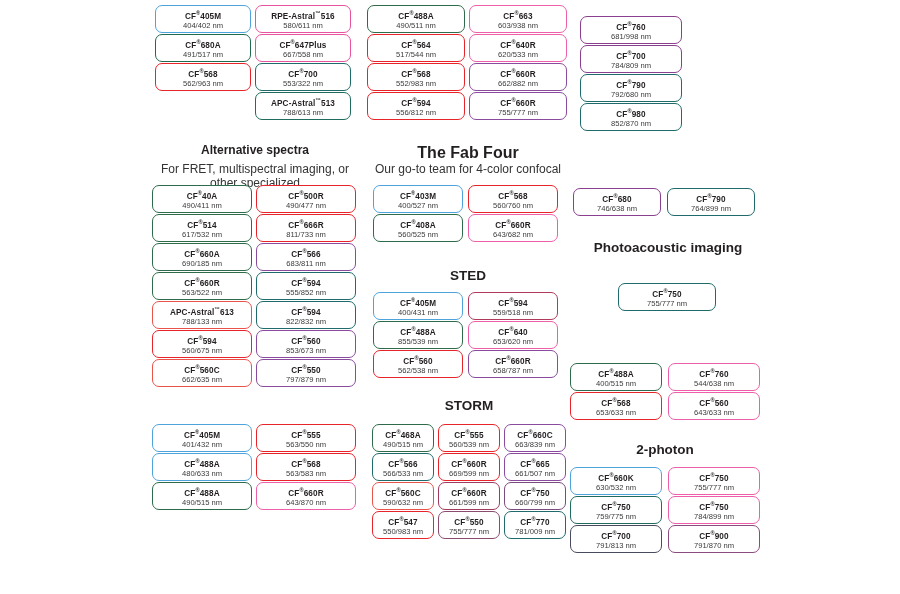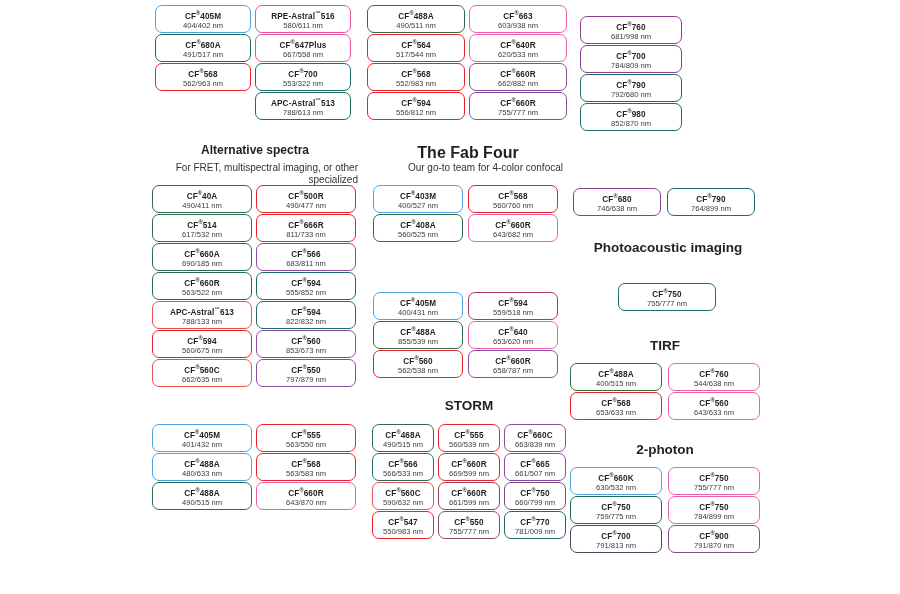--- a/index.html
+++ b/index.html
@@ -46,22 +46,22 @@
   
   .sect-title{
     position:absolute;
     text-align:center;
     font-weight:bold;
     color:#231f20;
     line-height:1.12;
   }
   .sect-sub{
     position:absolute;
-    text-align:right;
-    font-size:10px;
+    text-align:center;
+    font-size:12px;
     color:#333;
     line-height:1.2;
   }
 </style>
 </head>
 <body>
 
 <div class="canvas" id="canvas">
     <div class="col" style="position: absolute; left: 155px; top: 5px; width: 96px;">
       <div class="chip" style="height: 28px; margin-bottom: 1px; border-color: rgb(78, 163, 221);">
@@ -226,20 +226,21 @@
     <div class="col" style="position: absolute; left: 468px; top: 185px; width: 90px;">
       <div class="chip" style="height: 28px; margin-bottom: 1px; border-color: rgb(232, 36, 42);">
         <span class="nm">CF<sup>®</sup>568</span>
         <span class="wl">560/760 nm</span>
       </div>
       <div class="chip" style="height: 28px; margin-bottom: 1px; border-color: rgb(237, 95, 168);">
         <span class="nm">CF<sup>®</sup>660R</span>
         <span class="wl">643/682 nm</span>
       </div>
     </div>
+    <div class="sect-title" style="left: 373px; top: 268px; width: 190px; font-size: 13.5px;">STED</div>
     <div class="col" style="position: absolute; left: 373px; top: 292px; width: 90px;">
       <div class="chip" style="height: 28px; margin-bottom: 1px; border-color: rgb(78, 163, 221);">
         <span class="nm">CF<sup>®</sup>405M</span>
         <span class="wl">400/431 nm</span>
       </div>
       <div class="chip" style="height: 28px; margin-bottom: 1px; border-color: rgb(45, 107, 74);">
         <span class="nm">CF<sup>®</sup>488A</span>
         <span class="wl">855/539 nm</span>
       </div>
       <div class="chip" style="height: 28px; margin-bottom: 1px; border-color: rgb(232, 36, 42);">
@@ -273,21 +274,20 @@
         <span class="wl">764/899 nm</span>
       </div>
     </div>
     <div class="sect-title" style="left: 578px; top: 240px; width: 180px; font-size: 13.5px;">Photoacoustic imaging</div>
     <div class="col" style="position: absolute; left: 618px; top: 283px; width: 98px;">
       <div class="chip" style="height: 28px; margin-bottom: 1px; border-color: rgb(31, 107, 107);">
         <span class="nm">CF<sup>®</sup>750</span>
         <span class="wl">755/777 nm</span>
       </div>
     </div>
-    <div class="sect-title" style="left: 570px; top: 338px; width: 190px; font-size: 13.5px;">TIRF</div>
     <div class="col" style="position: absolute; left: 570px; top: 363px; width: 92px;">
       <div class="chip" style="height: 28px; margin-bottom: 1px; border-color: rgb(45, 107, 74);">
         <span class="nm">CF<sup>®</sup>488A</span>
         <span class="wl">400/515 nm</span>
       </div>
       <div class="chip" style="height: 28px; margin-bottom: 1px; border-color: rgb(232, 36, 42);">
         <span class="nm">CF<sup>®</sup>568</span>
         <span class="wl">653/633 nm</span>
       </div>
     </div>

